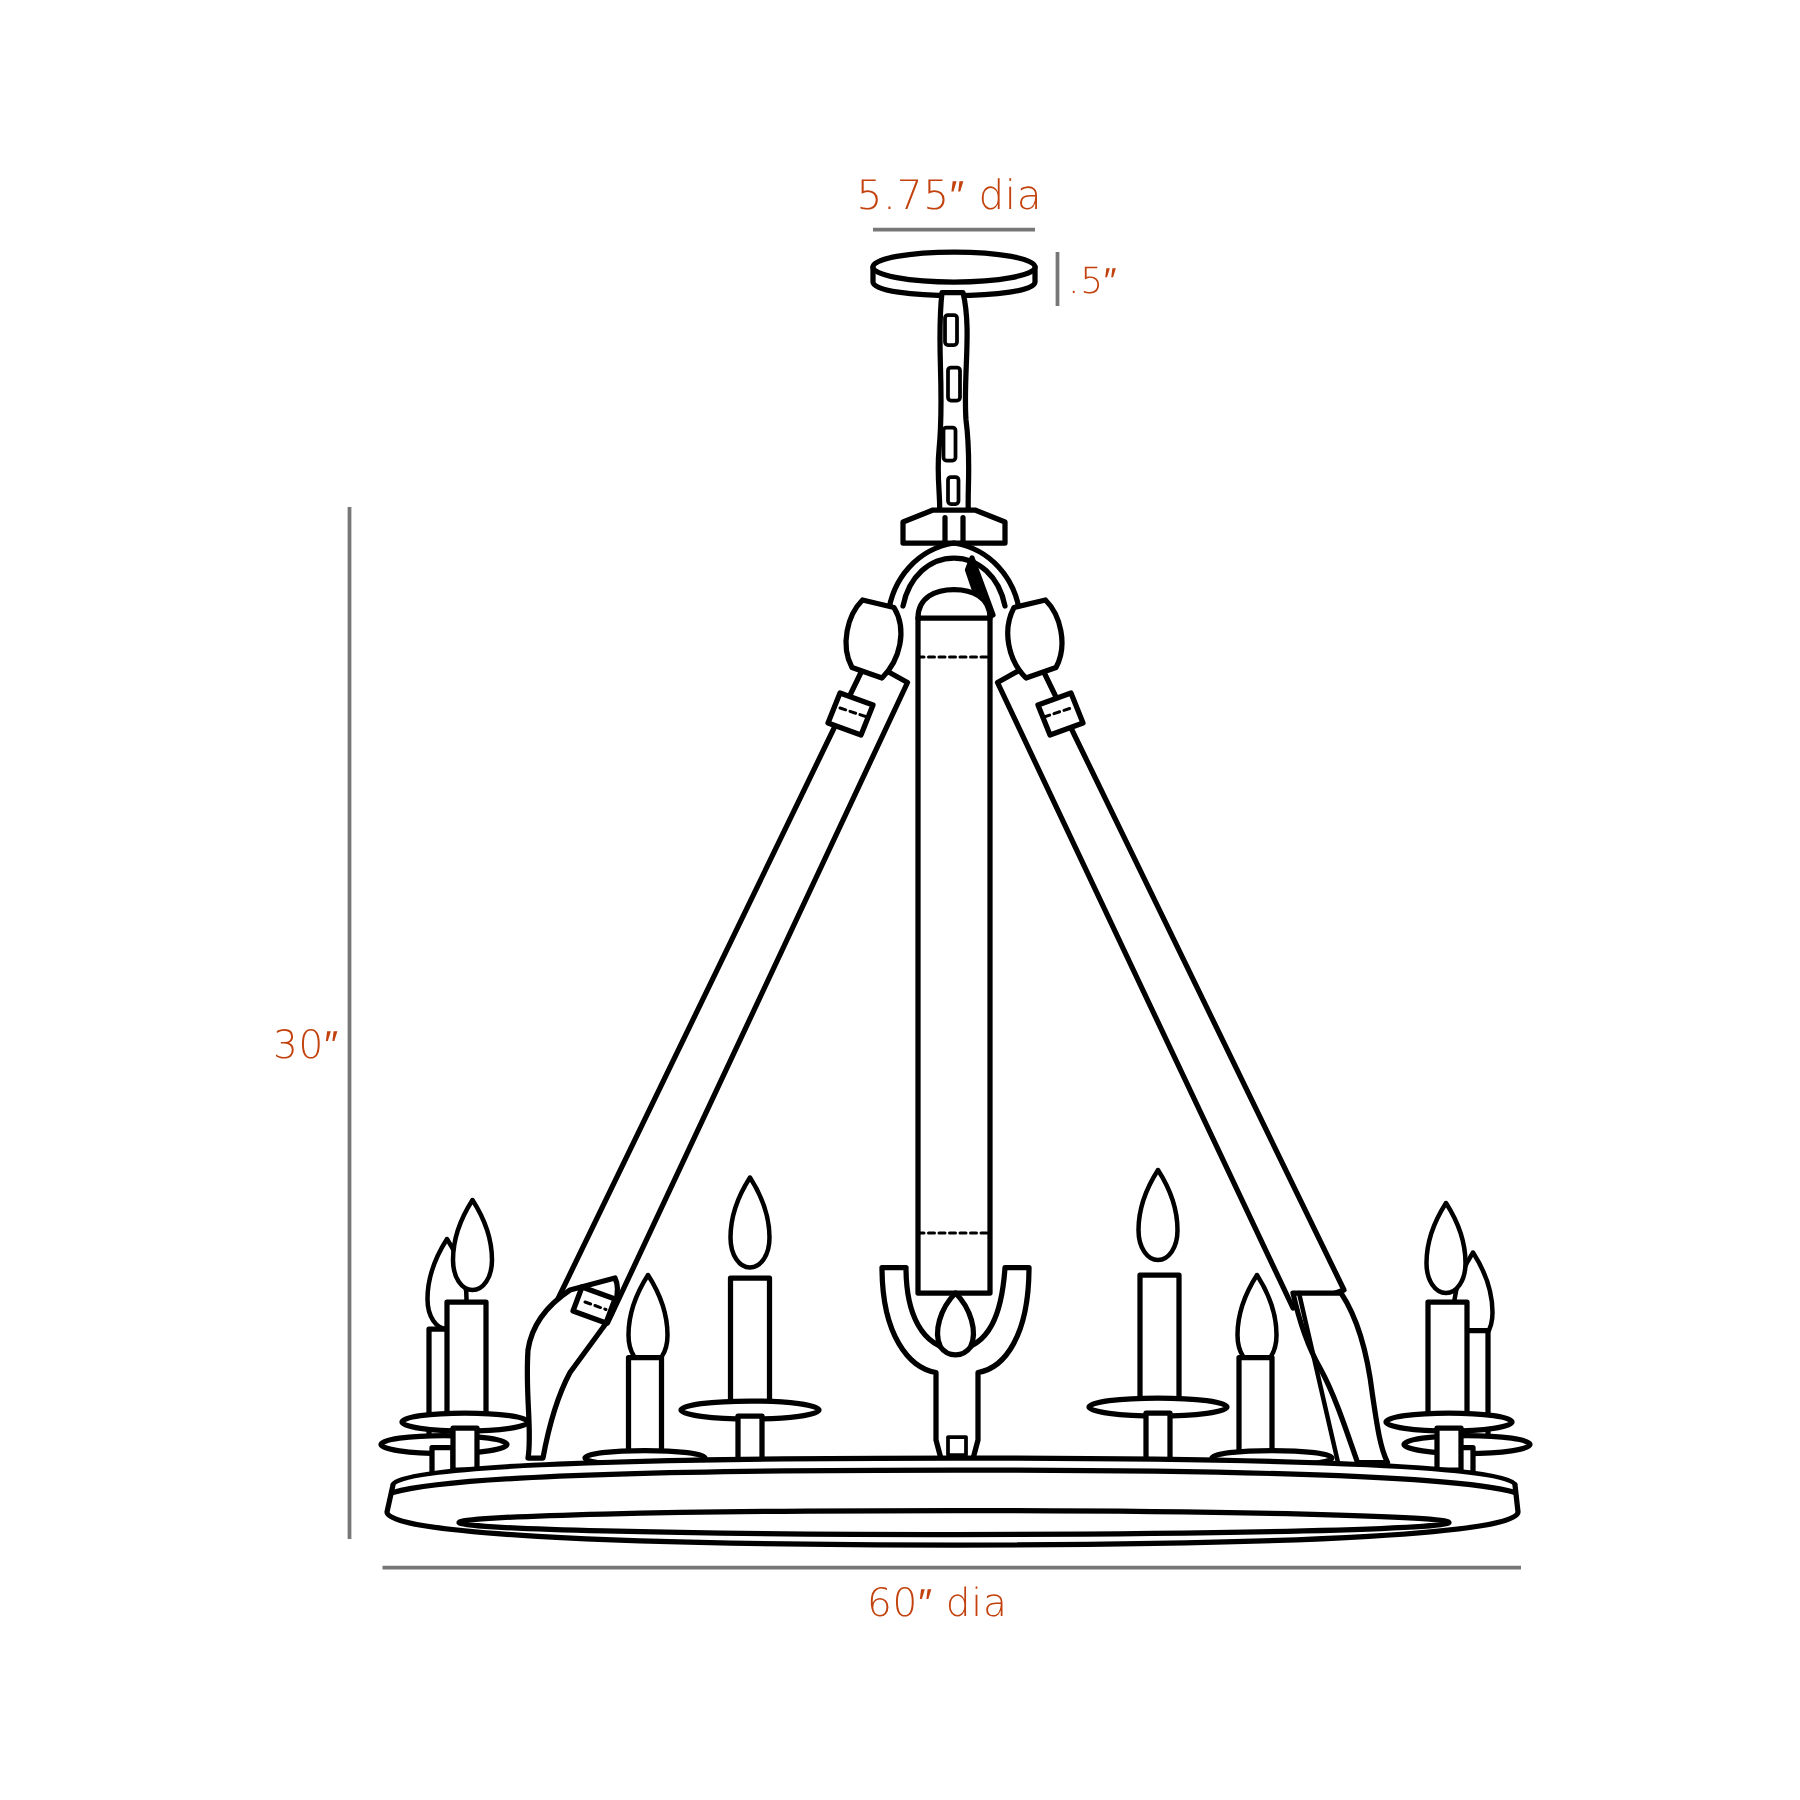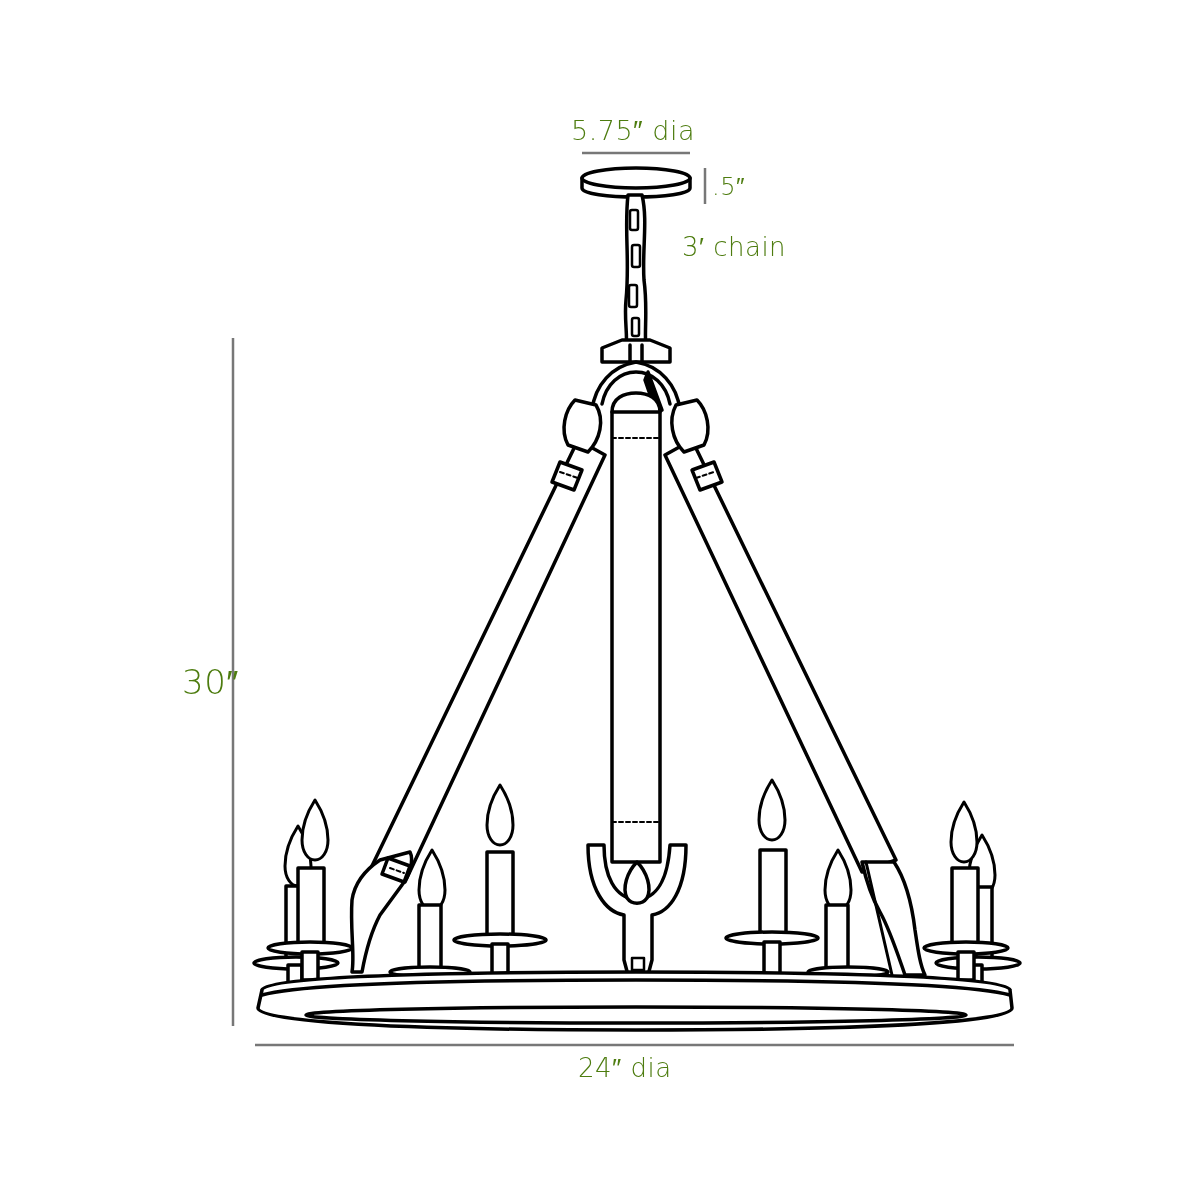--- a/index.html
+++ b/index.html
@@ -1,22 +1,22 @@
 <!DOCTYPE html>
 <html><head>
   <meta charset="utf-8">
   <style>
     html, body { margin: 0; padding: 0; background: #ffffff; }
     body { width: 1200px; height: 1200px; position: relative; overflow: hidden; font-family: "DejaVu Sans", sans-serif; }
     #drawing { position: absolute; left: 0; top: 0; width: 1200px; height: 1200px; }
-    .label { position: absolute; color: #4d7c0f; font-family: "DejaVu Sans", sans-serif; font-weight: 300; white-space: nowrap; letter-spacing: 0.5px; text-align: right; }
+    .label { position: absolute; color: #c2410c; font-family: "DejaVu Sans", sans-serif; font-weight: 300; white-space: nowrap; letter-spacing: 0.5px; text-align: right; }
     .dim-canopy { left: 571px; top: 115px; font-size: 27px; }
     .dim-canopy-h { left: 712px; top: 173px; font-size: 24px; }
     .note { left: 682px; top: 227px; font-size: 26px; line-height: 41px; }
-    .dim-height { left: 182px; top: 662px; font-size: 34px; }
+    .dim-height { left: 182px; top: 681px; font-size: 26px; }
     .dim-width { left: 578px; top: 1053px; font-size: 26px; }
   </style>
 </head>
 <body>
 
 <svg id="drawing" viewBox="0 0 1200 1200" xmlns="http://www.w3.org/2000/svg">
   <defs>
     <g id="flame">
       <path d="M0,0 C-9,14 -13,26 -13,40 C-13,52 -7,60 0,60 C7,60 13,52 13,40 C13,26 9,14 0,0 Z" fill="#fff" stroke="#000" stroke-width="3"></path>
     </g>
@@ -133,16 +133,15 @@
       <path d="M262,990 C262,978 400,972 636,972 C872,972 1010,978 1010,990 L1012,1008 C1012,1022 872,1030 636,1030 C400,1030 258,1022 258,1008 Z"></path>
       <path d="M262,995 C300,984 450,980 636,980 C822,980 972,984 1010,995" fill="none"></path>
       <ellipse cx="636" cy="1015" rx="330" ry="8" fill="none"></ellipse>
     </g>
   </g>
 </svg>
 
 <div class="label dim-canopy">5.75″ dia</div>
 <div class="label dim-canopy-h">.5″</div>
 <div class="label note">
-  <div>3′ chain</div>
 </div>
 <div class="label dim-height">30″</div>
-<div class="label dim-width">24″ dia</div>
+<div class="label dim-width">60″ dia</div>
 
 </body></html>

